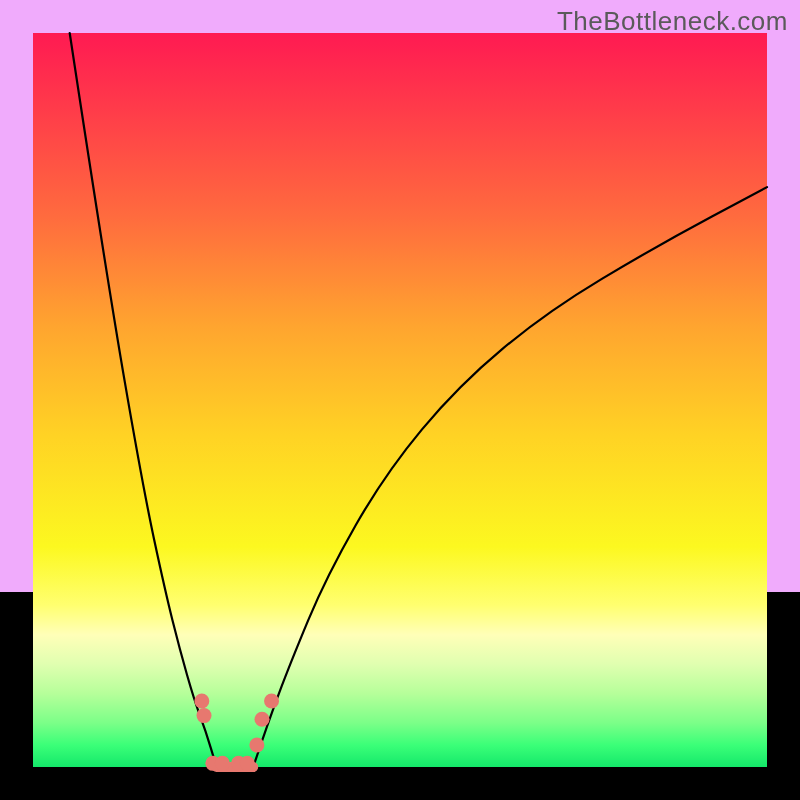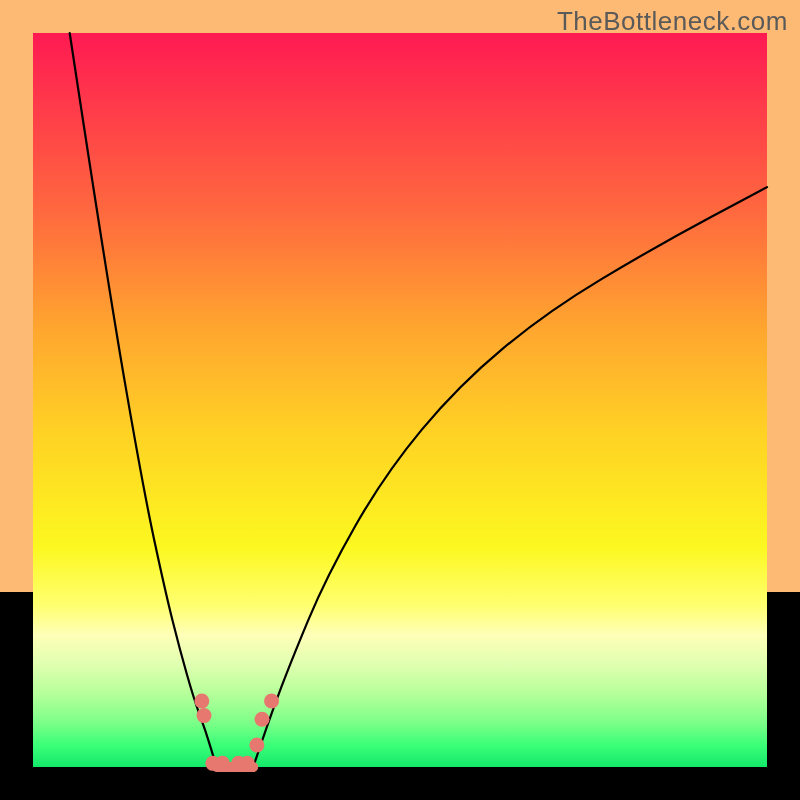--- a/index.html
+++ b/index.html
@@ -10,21 +10,21 @@
     background: #000;
     overflow: hidden;
     font-family: Arial, Helvetica, sans-serif;
   }
   .frame {
     position: absolute;
     left: 0;
     top: 0;
     width: 800px;
     height: 592px;
-    background: #fdba74;
+    background: #f0abfc;
   }
   .plot {
     position: absolute;
     left: 33px;
     top: 33px;
     width: 734px;
     height: 734px;
     
     background: linear-gradient(to bottom,
       #ff1a52 0%,

